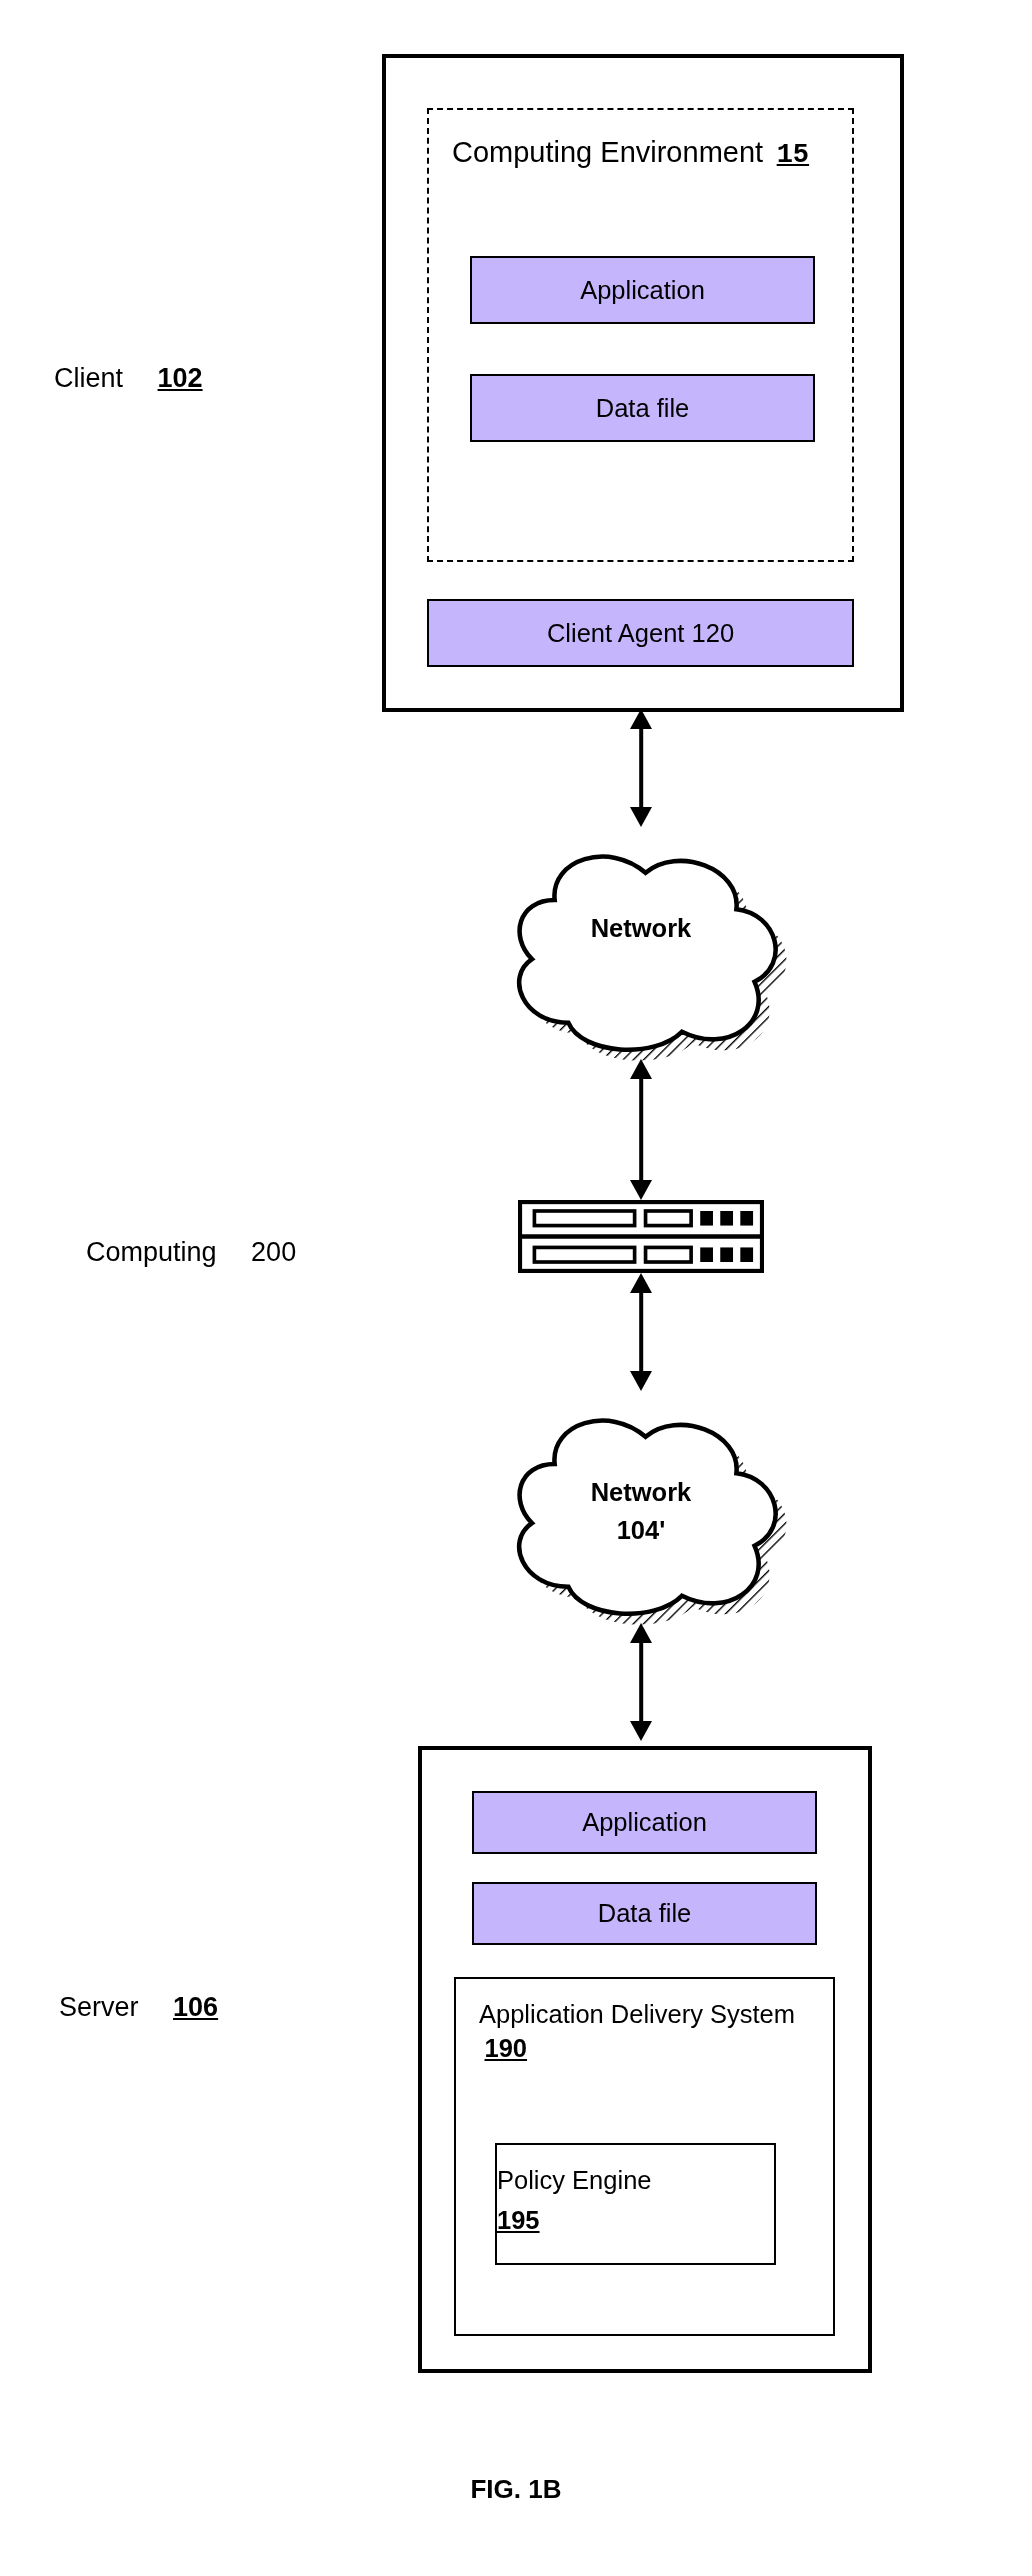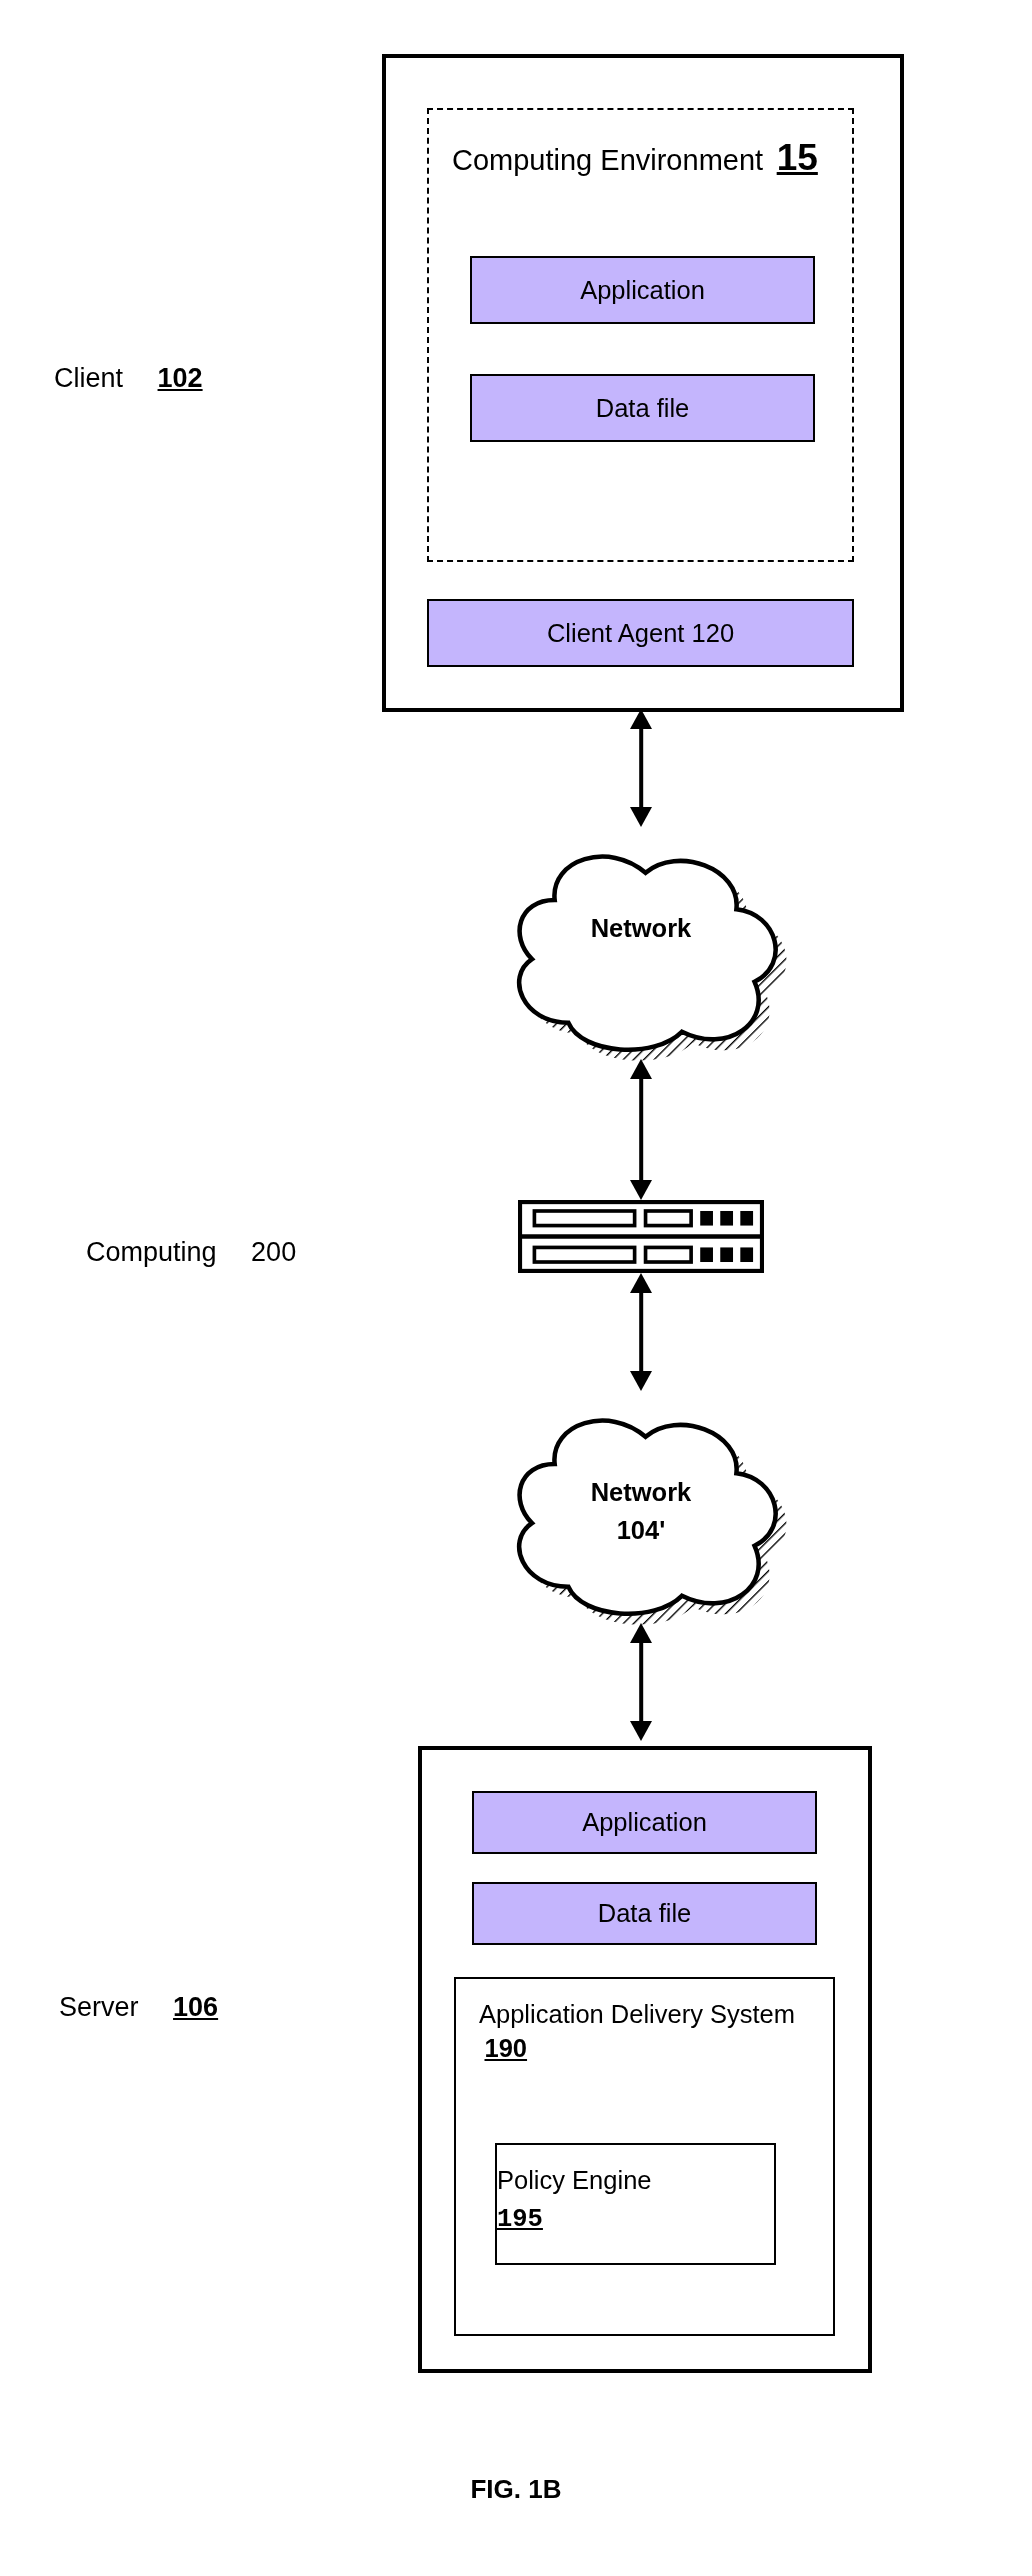--- a/index.html
+++ b/index.html
@@ -114,21 +114,21 @@
   <div class="side-label" style="left:23px; top:1956px;">
     <span>Server</span>
     <span class="num">106</span>
   </div>
 
   <div class="big-box" style="left:346px; top:18px; width:514px; height:650px;">
 
     <div class="dashed-box" style="left:41px; top:50px; width:423px; height:450px;">
       <div class="text-in-box" style="position:absolute; left:23px; top:23px; font-size:29px;">
         <span>Computing Environment</span>
-        <span class="underline" style="margin-left:5.5px; font-size:37px;">15</span>
+        <span class="underline" style="margin-left:5.5px; font-size:27px;font-family:Liberation Mono, monospace;">15</span>
       </div>
       <div class="small-box" style="left:41px; top:146px; width:341px; height:64px;">
         <span>Application</span>
       </div>
       <div class="small-box" style="left:41px; top:264px; width:341px; height:64px;">
         <span>Data file</span>
       </div>
     </div>
     <div class="small-box" style="left:41px; top:541px; width:423px; height:64px;">
       <span>Client Agent 120</span>
@@ -218,21 +218,21 @@
     </div>
 
     <div style="position:absolute; left:32px; top:227px; width:377px; height:355px; border:2.7px solid #000;">
       <div class="text-in-box" style="position:absolute; left:23px; top:18px; width:327px;">
         <span>Application Delivery System</span>
         <span class="underline" style="margin-left:5.5px;">190</span>
       </div>
       <div style="position:absolute; left:39px; top:164px; width:277px; height:118px; border:2.7px solid #000; text-align:left;">
         <div class="text-in-box" style="padding-top:18px;">
           <div>Policy Engine</div>
-          <div class="underline" style="display:inline-block; margin-top:5.5px;font-family:Liberation Mono, monospace;">195</div>
+          <div class="underline" style="display:inline-block; margin-top:5.5px;">195</div>
         </div>
       </div>
     </div>
   </div>
 
   <div class="fig-caption" style="top:2438px;">FIG. 1B</div>
 
 </div>
 
 

